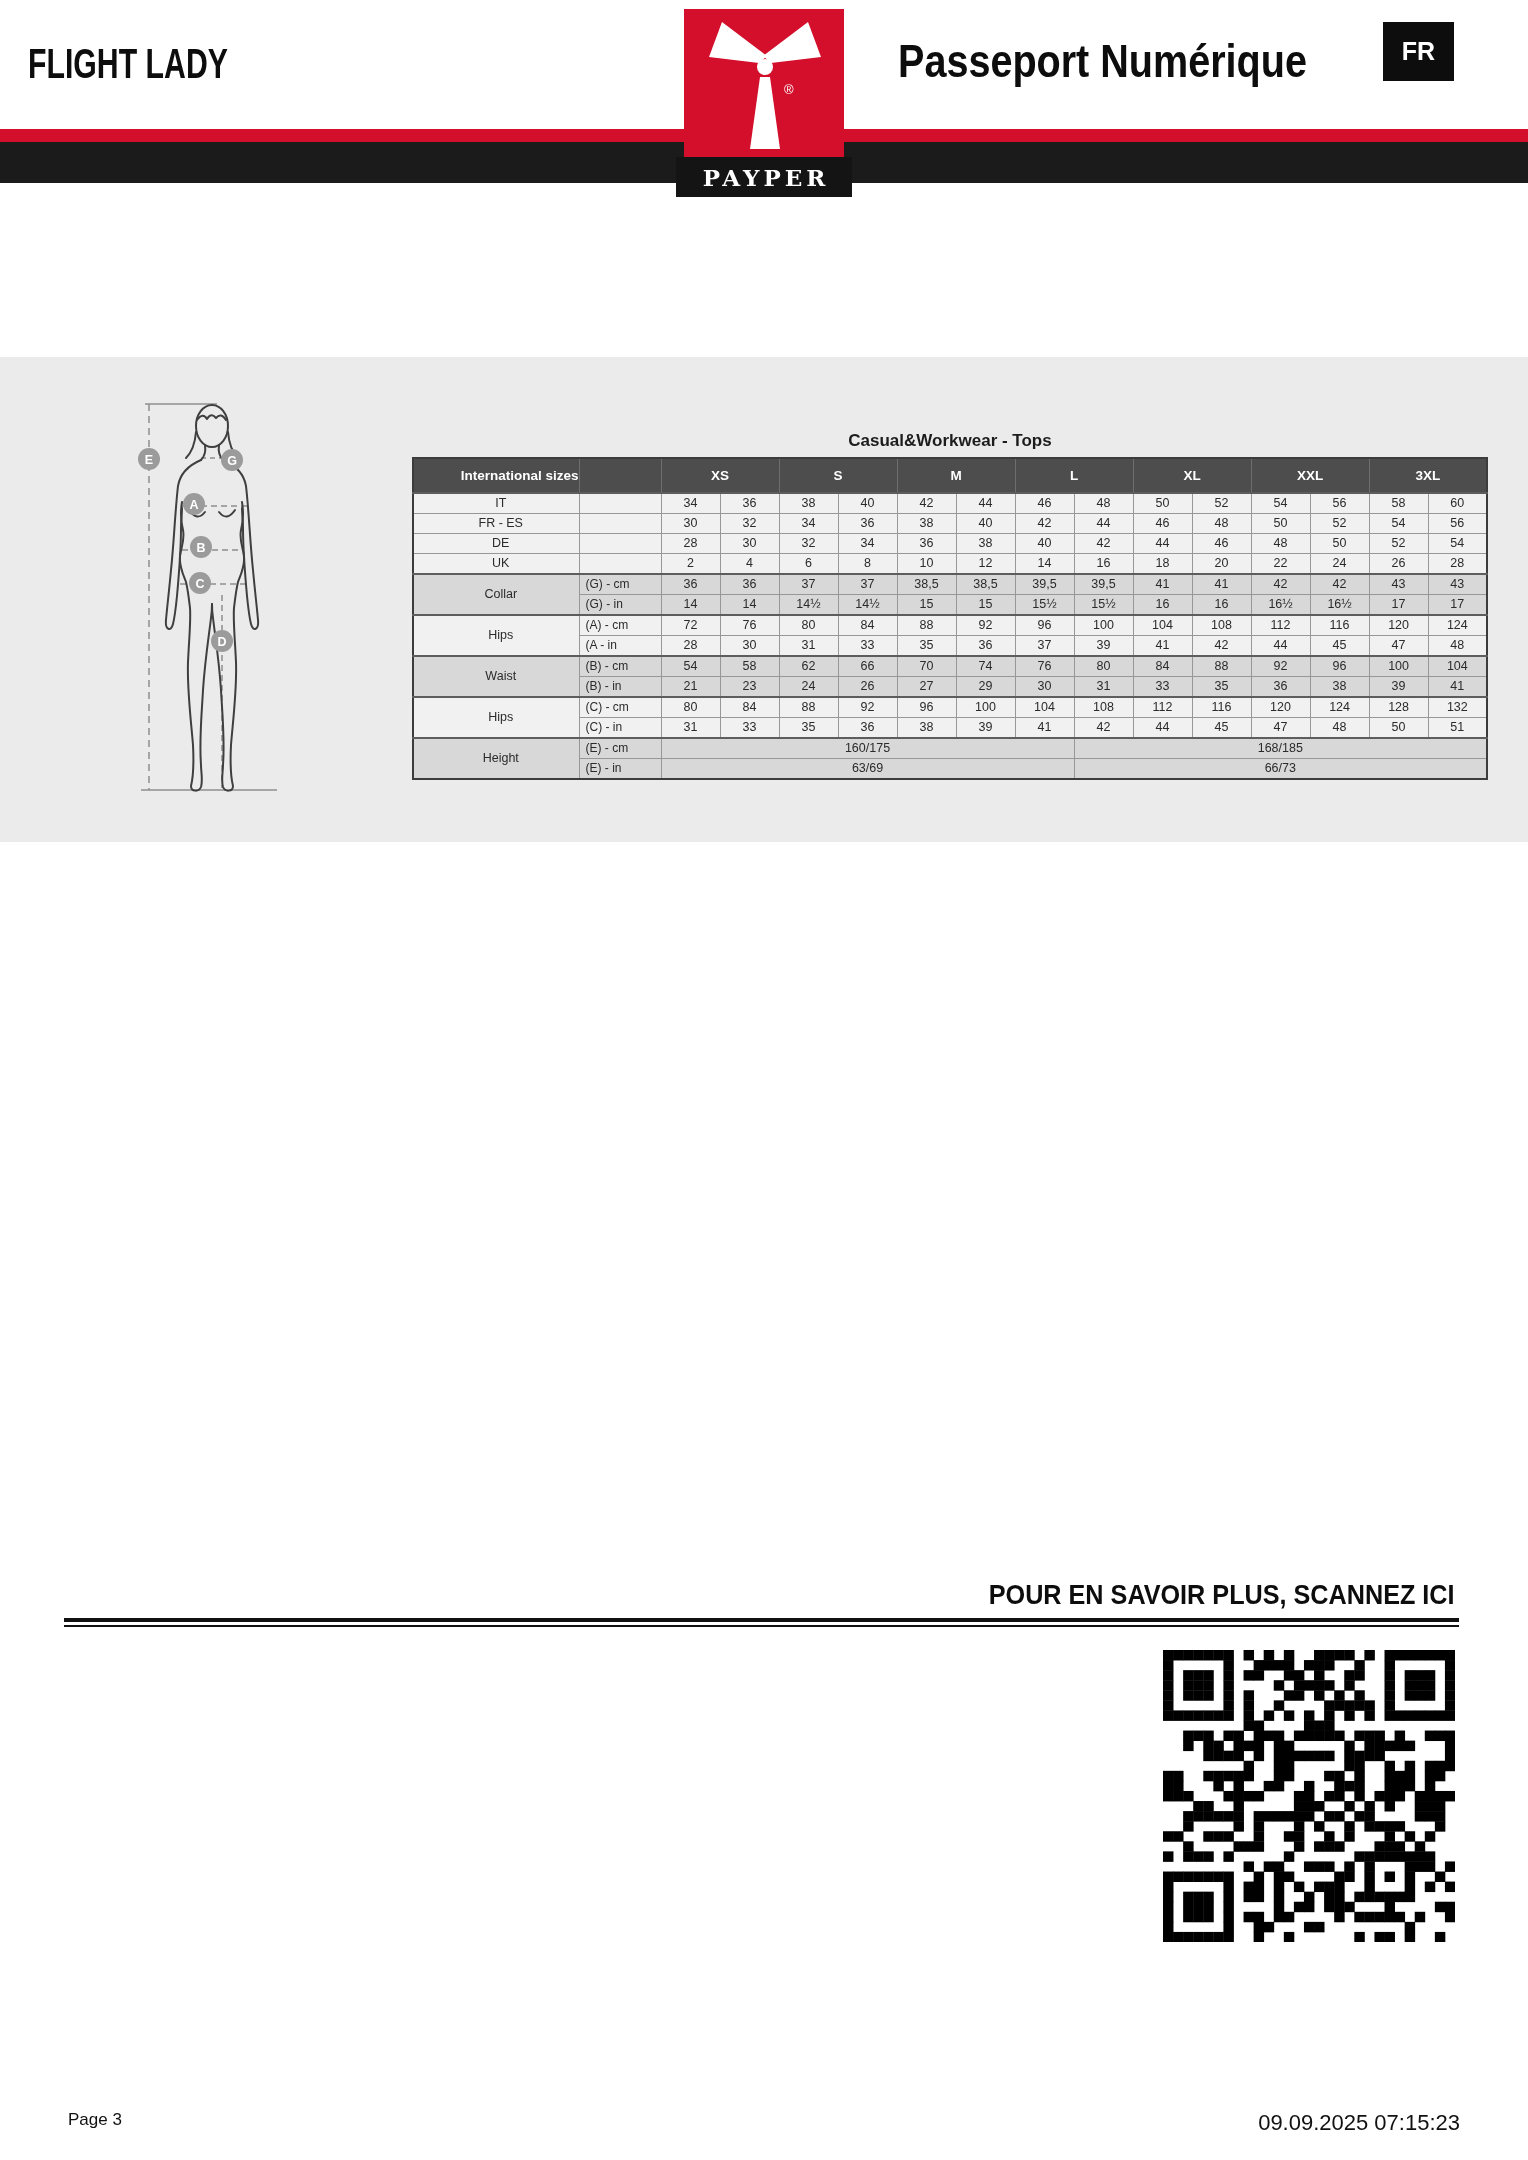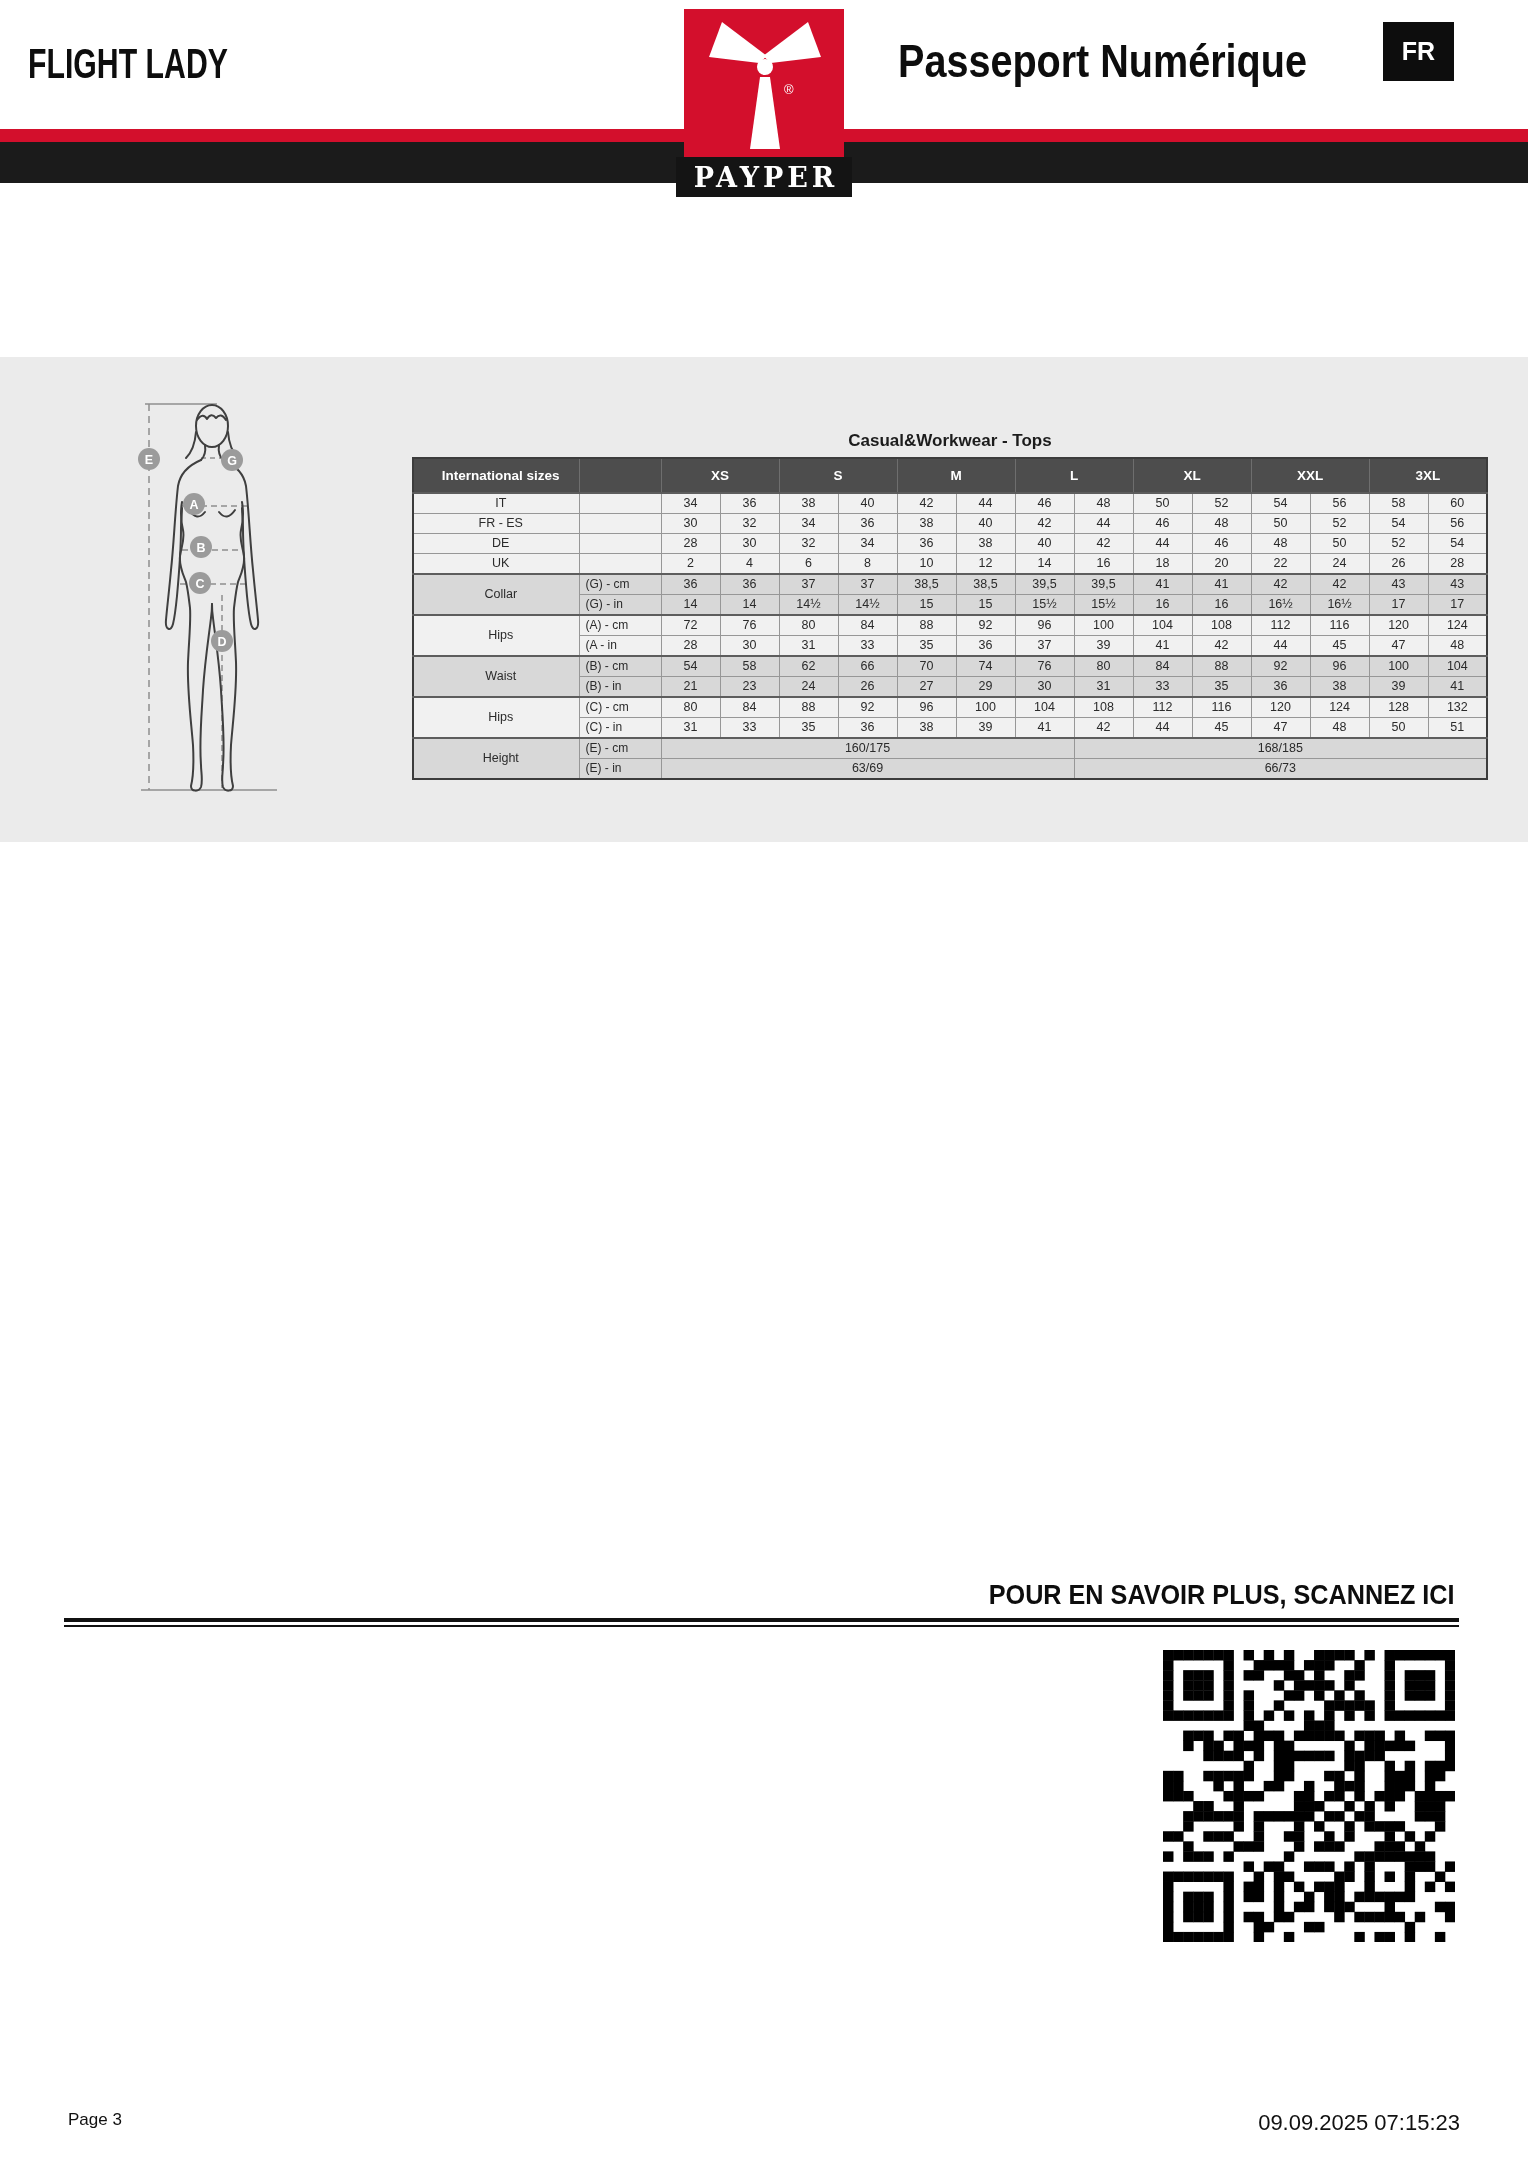--- a/index.html
+++ b/index.html
@@ -21,21 +21,21 @@
   .red-stripe{left:0;top:129px;width:1528px;height:13px;background:var(--brand-red,#d30f2c);}
   .black-bar{left:0;top:142px;width:1528px;height:41px;background:#1b1b1b;}
   .lang-badge{
     left:1383px;top:22px;width:71px;height:59px;background:#0d0d0d;color:#fff;
     display:flex;align-items:center;justify-content:center;font-size:25px;font-weight:bold;
   }
   .logo-box{left:684px;top:9px;width:160px;height:148px;background:var(--brand-red,#d30f2c);}
   .brand-badge{
     left:676px;top:157px;width:176px;height:40px;background:#141414;color:#fff;
     display:flex;align-items:center;justify-content:center;
-    font-family:"DejaVu Serif",serif;font-weight:bold;font-size:27px;letter-spacing:4px;
+    font-family:"DejaVu Serif",serif;font-weight:bold;font-size:23px;letter-spacing:4px;
     padding-left:4px;box-sizing:border-box;
   }
 
   
   .panel{left:0;top:357px;width:1528px;height:485px;background:#ebebeb;}
 
   
   .chart-title{
     left:412px;top:431px;width:1076px;text-align:center;
     font-size:17px;font-weight:bold;color:#1c1c1c;
@@ -46,21 +46,21 @@
     font-size:12.5px;color:#2b2b2b;border:2px solid #3c3c3c;
   }
   .size-table th,.size-table td{
     border:1px solid #979797;padding:0;height:19px;line-height:19px;
     text-align:center;font-weight:normal;overflow:hidden;white-space:nowrap;
   }
   .size-table thead th{
     background:#4d4d4d;color:#fff;height:33px;line-height:33px;
     font-weight:bold;font-size:13.5px;border-color:#6e6e6e;border-top-color:#3c3c3c;
   }
-  .size-table th.corner{text-align:center;padding-left:9px;}
+  .size-table th.corner{text-align:right;padding-left:9px;}
   .size-table .row-label{text-align:center;padding-left:9px;}
   .size-table .sub-label{text-align:left;padding-left:6px;font-size:12px;}
   .size-table tr.light td,.size-table tr.light th{background:#f1f1f1;}
   .size-table tr.shade td,.size-table tr.shade th{background:#d8d8d8;}
   .size-table tr.group-start th,.size-table tr.group-start td{border-top:2px solid #5d5d5d;}
 
   
   .qr-heading{
     right:73px;top:1579px;font-size:28px;font-weight:bold;white-space:nowrap;
     transform:scaleX(.9);transform-origin:right top;color:#0d0d0d;

